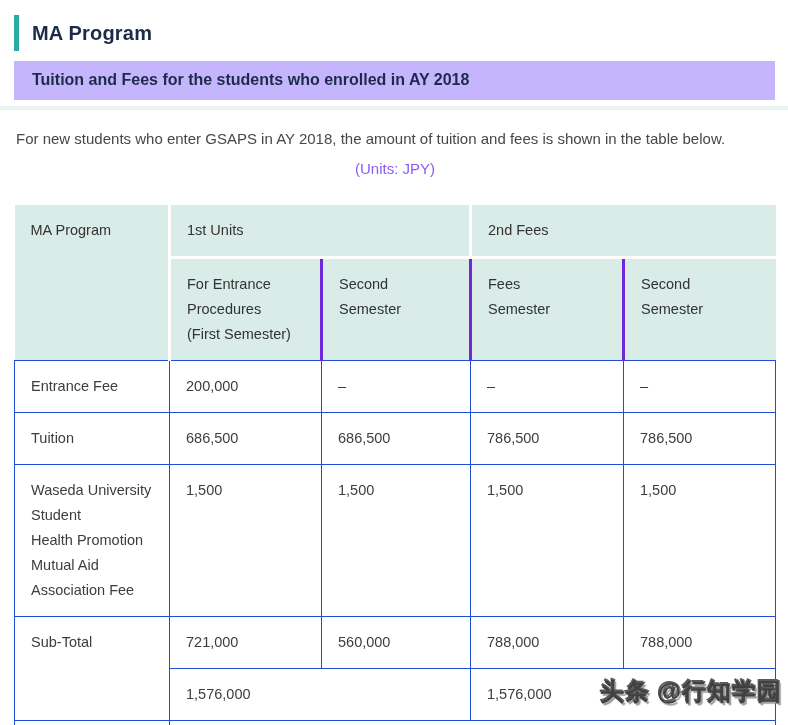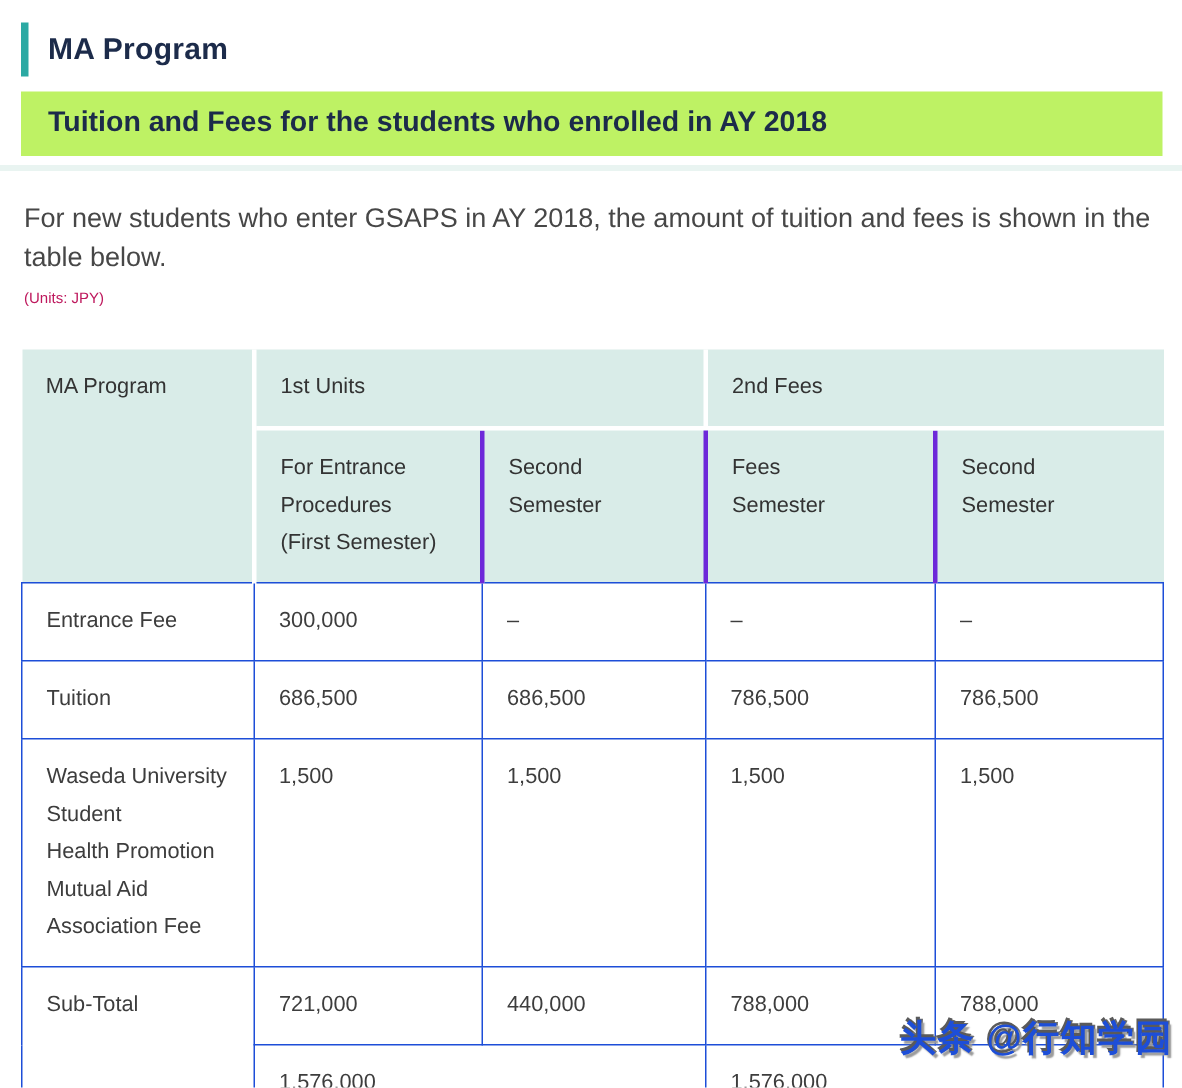--- a/index.html
+++ b/index.html
@@ -28,44 +28,45 @@
   .page-title {
     font-size: 20px;
     font-weight: bold;
     color: #1C2B4A;
     letter-spacing: 0.2px;
   }
 
   
   .section-banner {
     margin: 9px 13px 0 14px;
-    background: #bef264;
+    background: #c4b5fd;
     padding: 10px 18px 11px 18px;
-    font-size: 19px;
+    font-size: 16px;
     font-weight: bold;
     color: #1C2B4A;
   }
   .teal-divider {
     margin-top: 6px;
     width: 788px;
     height: 4px;
     background: #E9F4F1;
   }
 
   
   .intro-text {
     margin: 18px 14px 0 16px;
-    font-size: 18px;
+    font-size: 15px;
     line-height: 1.45;
     color: #474747;
   }
   .units-text {
     margin: 10px 14px 0 16px;
-    font-size: 10px;
-    color: #be185d;
+    font-size: 15px;
+    color: #8b5cf6;
+    text-align: center;
   }
 
   
   table.tuition-table {
     margin: 28px 13px 0 14px;
     width: 761px;
     border-collapse: collapse;
     table-layout: fixed;
     font-size: 14.5px;
     color: #3D3D3D;
@@ -98,21 +99,21 @@
   .multiline { white-space: pre-line; }
   td.label { line-height: 25px; }
 
   
   .watermark {
     position: absolute;
     right: 6px;
     top: 676px;
     font-size: 24px;
     font-weight: bold;
-    color: #1d4ed8;
+    color: #404040;
     letter-spacing: 1px;
     text-shadow: -1px -2px 0 #5a5a5a, 2px 2px 1px #9a9a9a, 1px -1px 0 #6a6a6a;
     white-space: nowrap;
   }
 </style>
 </head>
 <body>
 
 <div class="heading-row">
   <span class="accent-bar"></span>
@@ -148,21 +149,21 @@
 Semester</th>
       <th class="sem multiline">Fees
 Semester</th>
       <th class="sem multiline last">Second
 Semester</th>
     </tr>
   </thead>
   <tbody>
     <tr class="row-std">
       <td class="label">Entrance Fee</td>
-      <td>300,000</td>
+      <td>200,000</td>
       <td>–</td>
       <td>–</td>
       <td>–</td>
     </tr>
     <tr class="row-std">
       <td class="label">Tuition</td>
       <td>686,500</td>
       <td>686,500</td>
       <td>786,500</td>
       <td>786,500</td>
@@ -174,21 +175,21 @@
 Mutual Aid
 Association Fee</td>
       <td>1,500</td>
       <td>1,500</td>
       <td>1,500</td>
       <td>1,500</td>
     </tr>
     <tr class="row-std">
       <td class="label" rowspan="2">Sub-Total</td>
       <td>721,000</td>
-      <td>440,000</td>
+      <td>560,000</td>
       <td>788,000</td>
       <td>788,000</td>
     </tr>
     <tr class="row-std">
       <td colspan="2">1,576,000</td>
       <td colspan="2">1,576,000</td>
     </tr>
     <tr class="row-total">
       <td class="label">Total</td>
       <td colspan="4">3,152,000</td>

